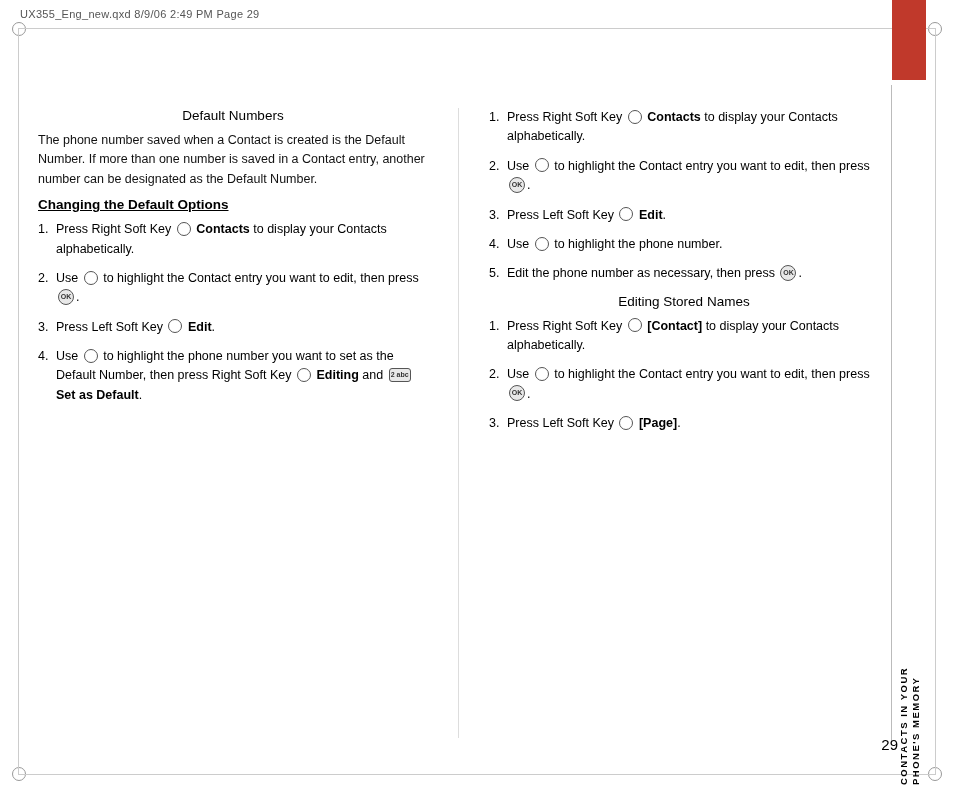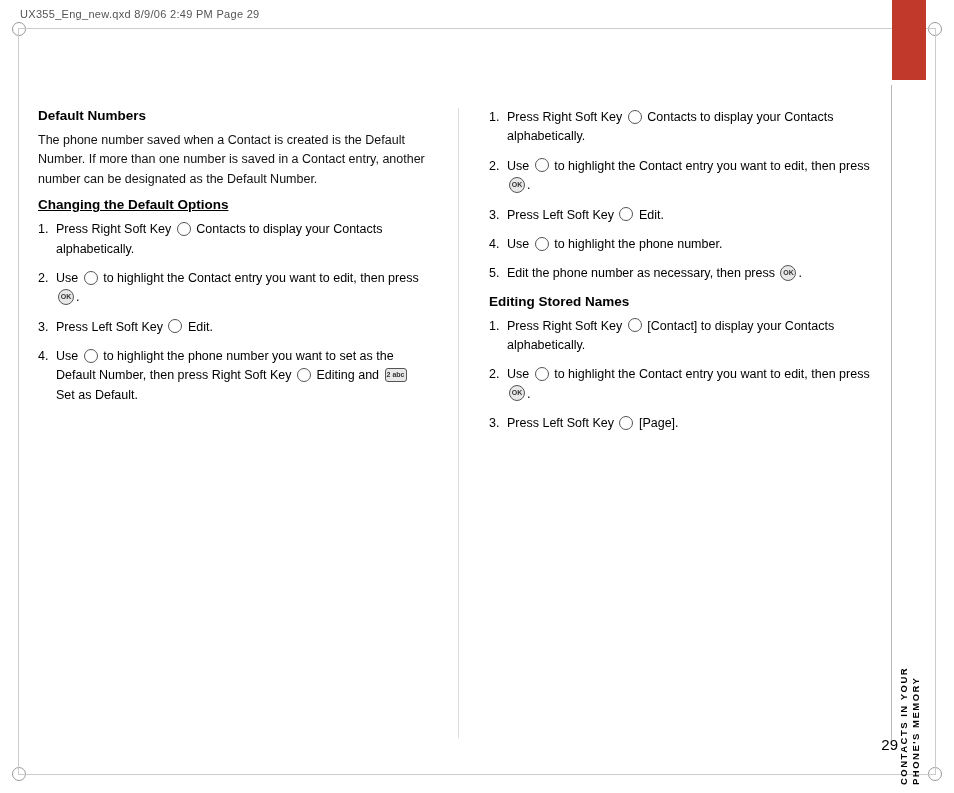--- a/index.html
+++ b/index.html
@@ -116,23 +116,24 @@
       padding-top: 60px;
     }
 
     .right-column {
       flex: 1;
       padding-top: 60px;
     }
 
     
     .section-title {
-      font-weight: bold;
+      font-weight: normal;
       font-size: 13.5px;
       margin-bottom: 8px;
+      text-align: center;
     }
 
     .section-title-underline {
       font-weight: bold;
       font-size: 13.5px;
       margin-bottom: 8px;
       text-decoration: underline;
     }
 
     
@@ -155,21 +156,21 @@
     .list-num {
       min-width: 14px;
       font-weight: normal;
     }
 
     .list-content {
       flex: 1;
     }
 
     .bold-word {
-      font-weight: normal;
+      font-weight: bold;
       text-align: right;
     }
 
     
     .icon-circle {
       display: inline-block;
       width: 14px;
       height: 14px;
       border-radius: 50%;
       border: 1.5px solid #555;

